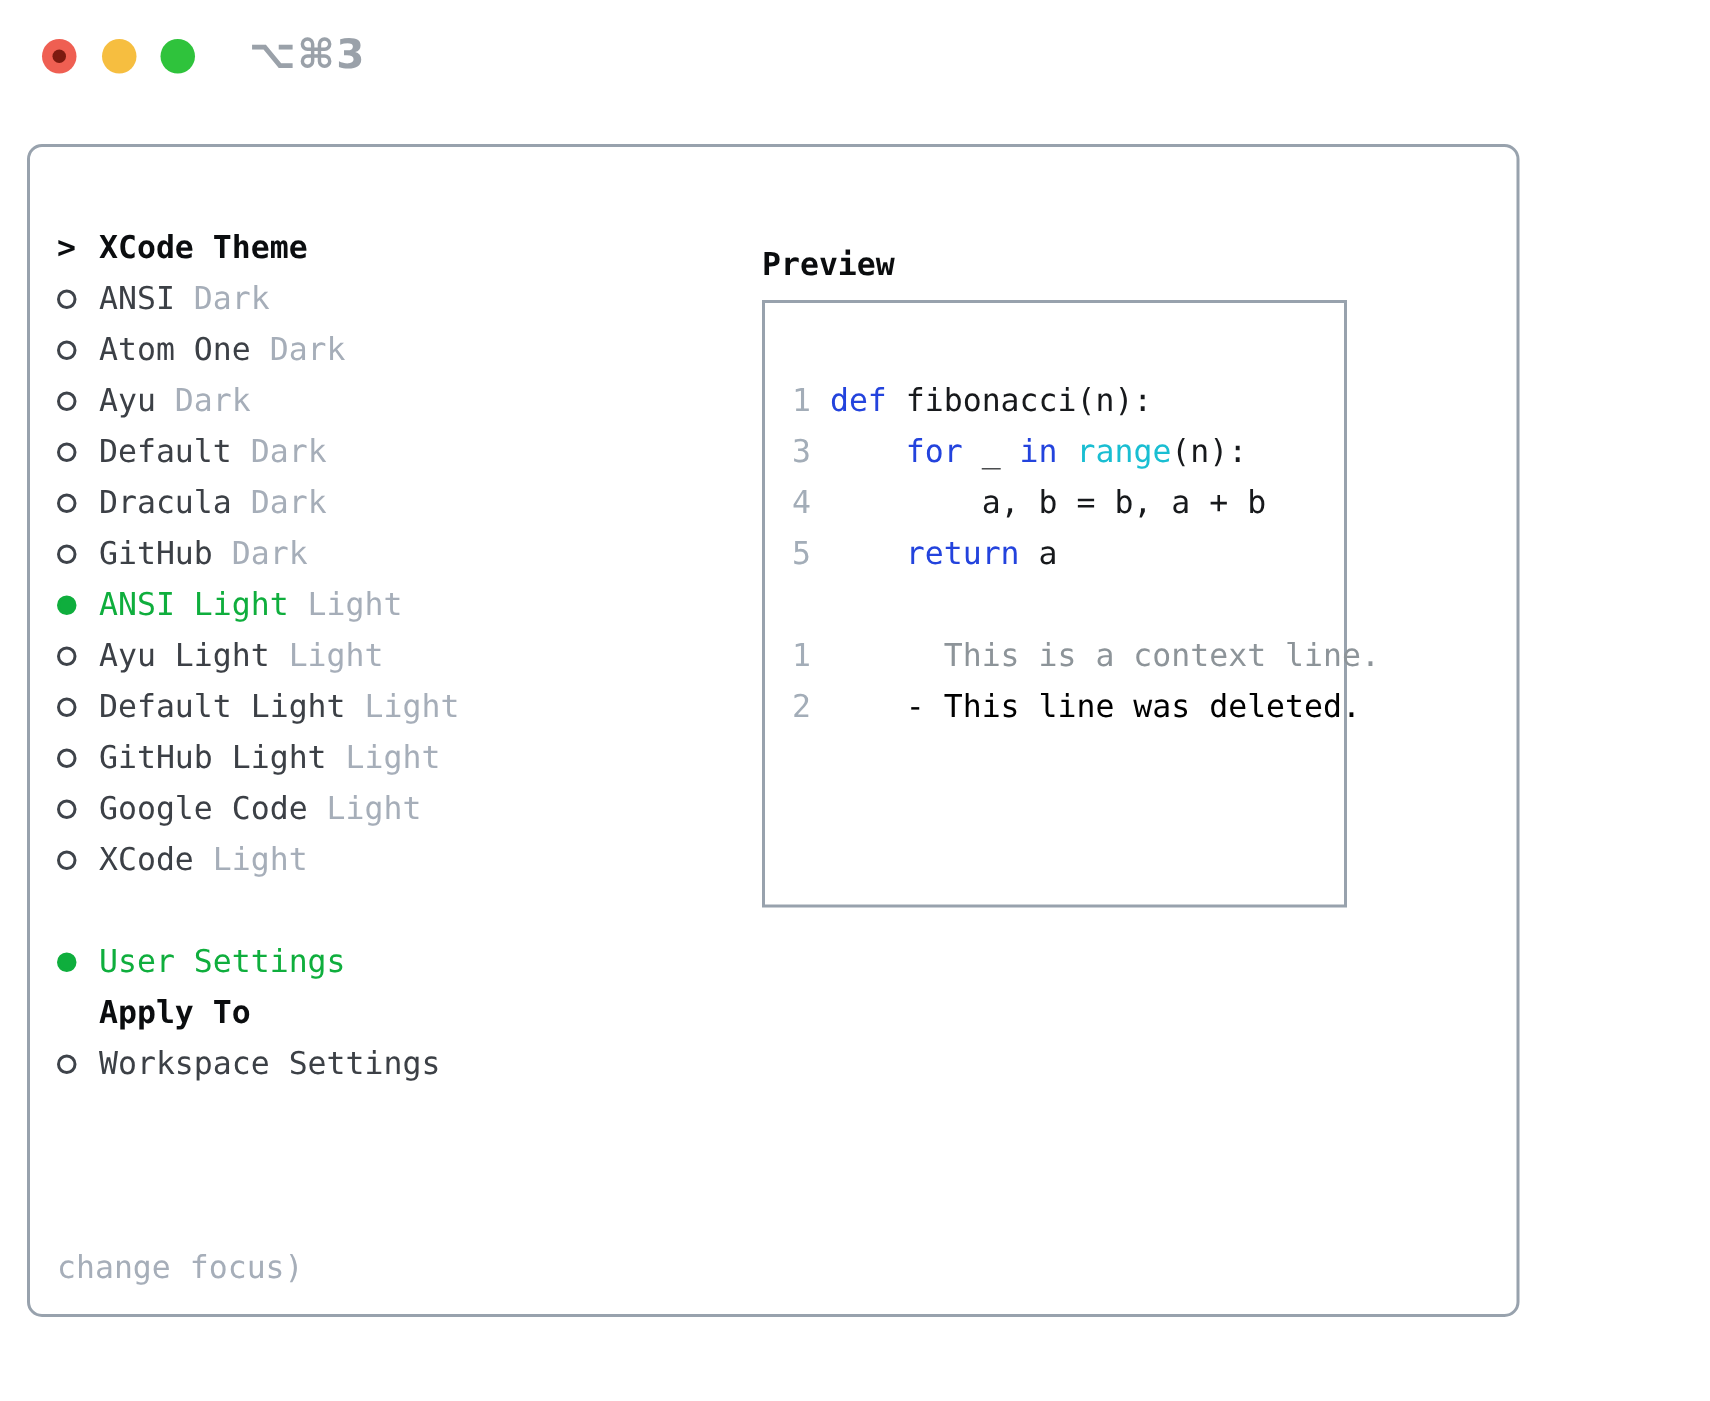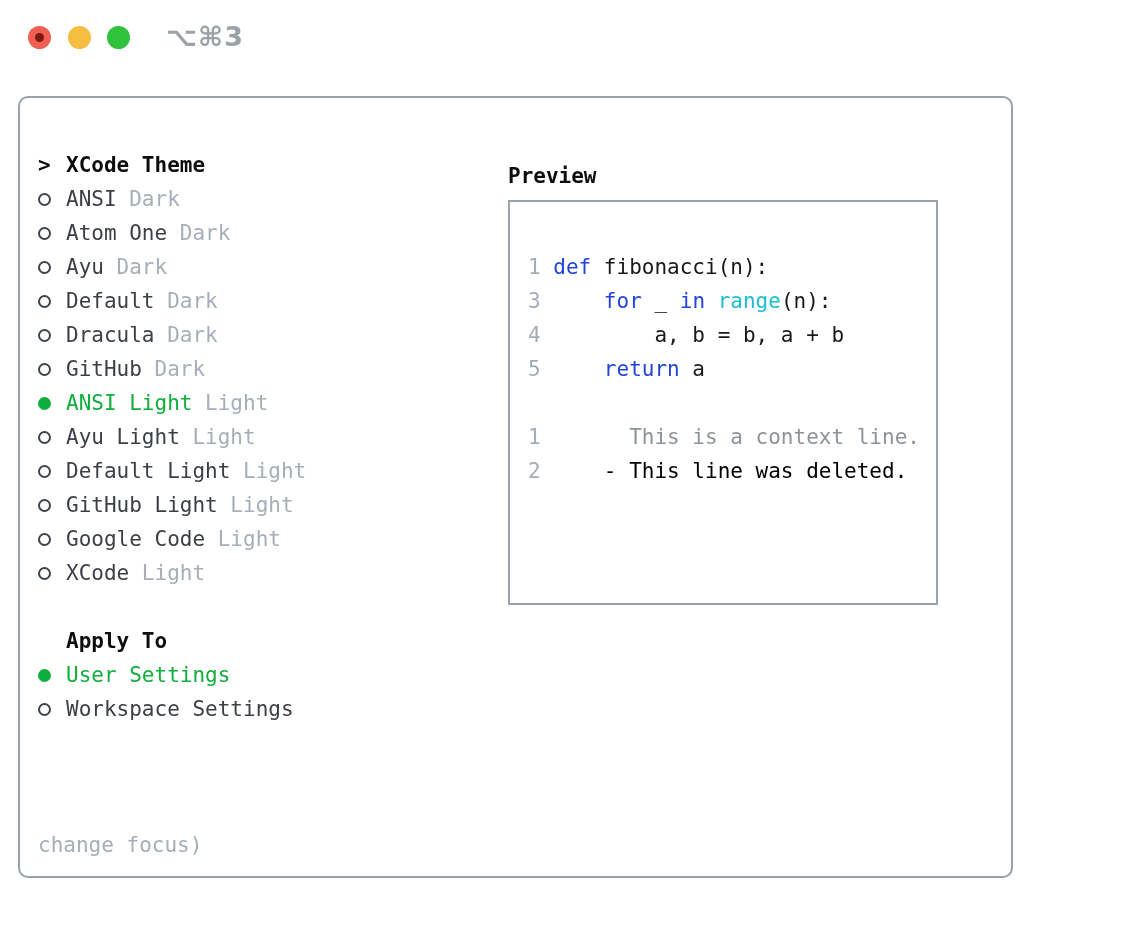--- a/index.html
+++ b/index.html
@@ -31,21 +31,21 @@
   .cursor { font-weight:700; color:#0b0d0f; }
   .hdr { font-weight:700; color:#0b0d0f; }
   .iname { color:#3c4046; }
   .variant { color:#a6aeb9; margin-left:1ch; }
   .row.sel .iname, .row.sel .olabel { color:#0fae3d; }
   .apply { position:absolute; left:18px; top:526px; font-size:21px; }
   .hint { position:absolute; left:18px; top:662px; font-size:21px; color:#a6aeb9; line-height:34px; white-space:pre; }
 
   
   .preview-hdr { position:absolute; left:488px; top:66px; font-size:21px; font-weight:700; color:#0b0d0f; }
-  .pbox { position:absolute; left:488px; top:102px; width:430px; height:405px; border:2px solid #98a2ad; background:#fff; }
+  .pbox { position:absolute; left:488px; top:102px; width:390px; height:405px; border:2px solid #98a2ad; background:#fff; }
   .code { position:absolute; left:18px; top:48px; font-size:21px; }
   .cl { white-space:pre; line-height:34px; height:34px; color:#17191c; }
   .ln { display:inline-block; width:1ch; text-align:right; margin-right:1ch; color:#a3adb8; }
   .kw  { color:#2343dd; }
   .num { color:#0db00d; }
   .fn  { color:#19bed2; }
   .ctx { color:#8d9499; }
   .del { color:#000000; }
   .add { color:#12c312; }
 </style>
@@ -124,27 +124,27 @@
         <span class="variant">Light</span>
       </div>
       <div class="row">
         <span class="marker"><span class="dot"></span></span>
         <span class="iname">XCode</span>
         <span class="variant">Light</span>
       </div>
     </div>
 
     <div class="apply">
+      <div class="row sel">
+        <span class="marker"><span class="dot filled"></span></span>
+        <span class="iname olabel">User Settings</span>
+      </div>
       <div class="row">
         <span class="marker"></span>
         <span class="hdr">Apply To</span>
-      </div>
-      <div class="row sel">
-        <span class="marker"><span class="dot filled"></span></span>
-        <span class="iname olabel">User Settings</span>
       </div>
       <div class="row">
         <span class="marker"><span class="dot"></span></span>
         <span class="iname olabel">Workspace Settings</span>
       </div>
     </div>
 
     <div class="hint">
       <div>change focus)</div>
     </div>

